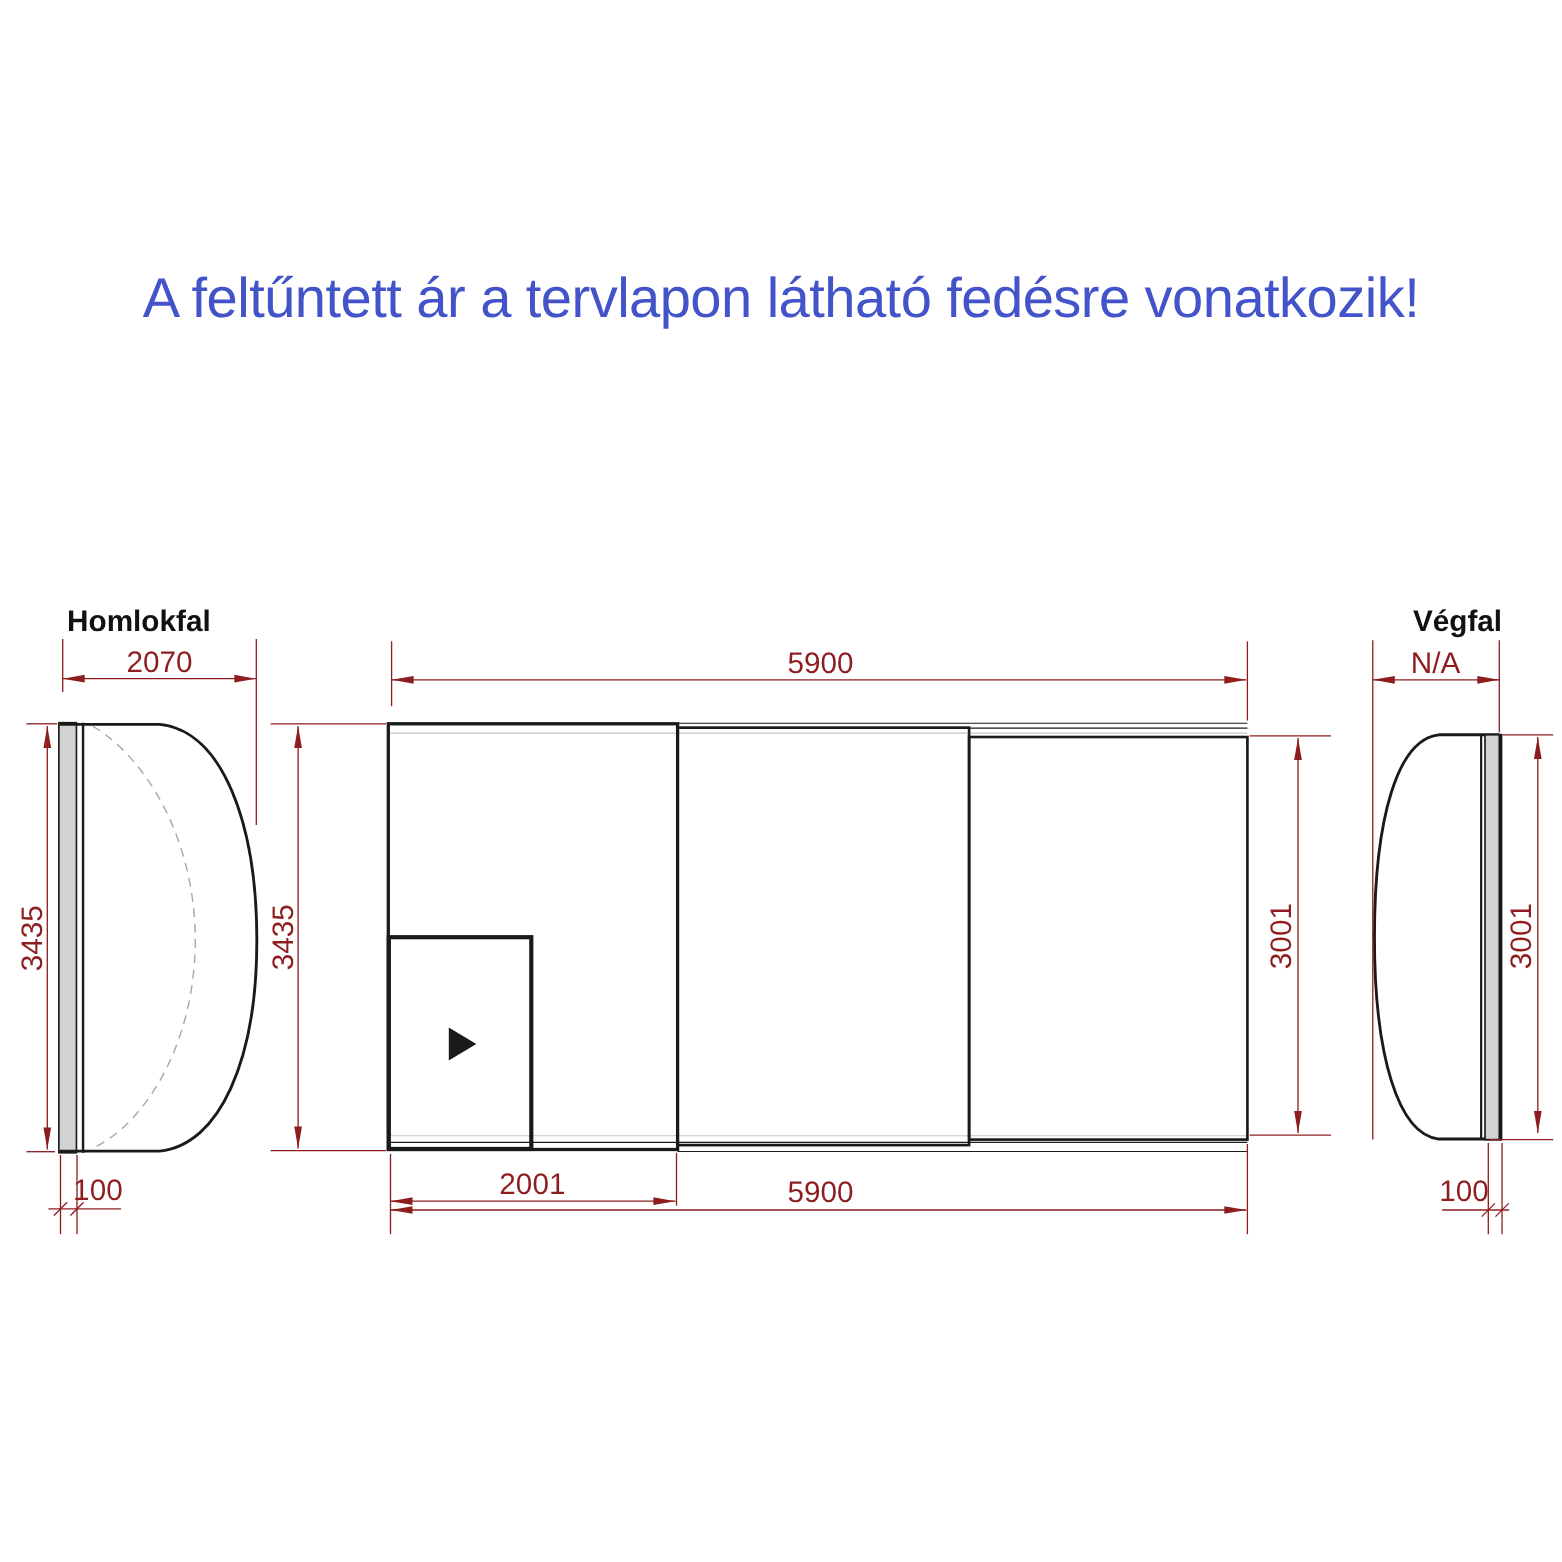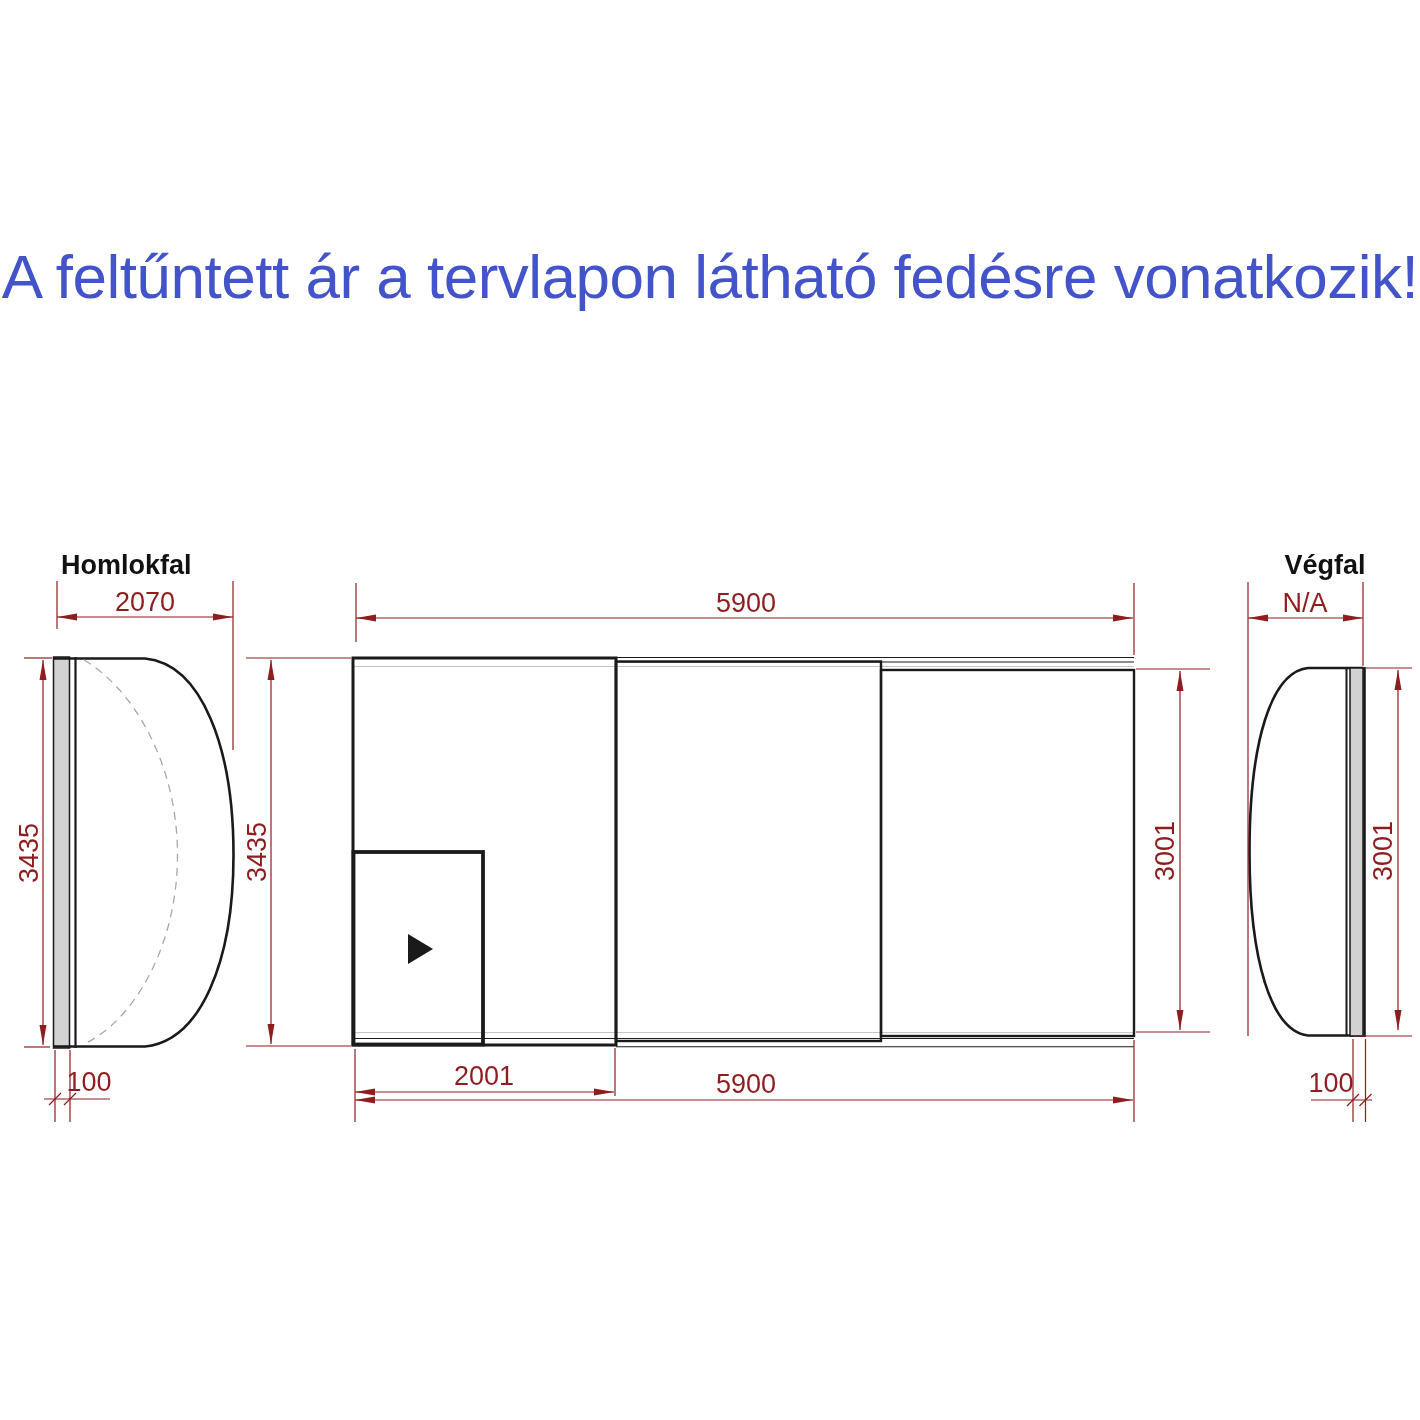--- a/index.html
+++ b/index.html
@@ -1,19 +1,19 @@
 <!DOCTYPE html>
 <html><head>
 <meta charset="utf-8">
 <style>
   html,body{margin:0;padding:0;background:#ffffff;}
   body{width:1420px;height:1420px;position:relative;overflow:hidden;
        font-family:"Liberation Sans",sans-serif;}
   #headline{position:absolute;top:241px;left:0;width:1420px;text-align:center;
-            font-size:62px;letter-spacing:-0.5px;color:#4353c9;white-space:nowrap;}
+            font-size:51px;letter-spacing:-0.5px;color:#4353c9;white-space:nowrap;}
   svg{position:absolute;top:0;left:0;}
   .blk{stroke:#1a1a1a;fill:none;}
   .rail{stroke:#1a1a1a;stroke-width:1.1;fill:none;}
   .rail-light{stroke:#c4c4c4;stroke-width:1;fill:none;}
   .dashed{stroke:#a8a8a8;stroke-width:1.3;fill:none;stroke-dasharray:8 6;}
   .wall{fill:#d2d2d2;stroke:#1a1a1a;stroke-width:1.5;}
   .red-group{stroke-width:1.2;fill:none;}
   .red-group line{stroke-width:1.2;}
   .tick{stroke-width:1.6;}
   text{stroke:none;}

